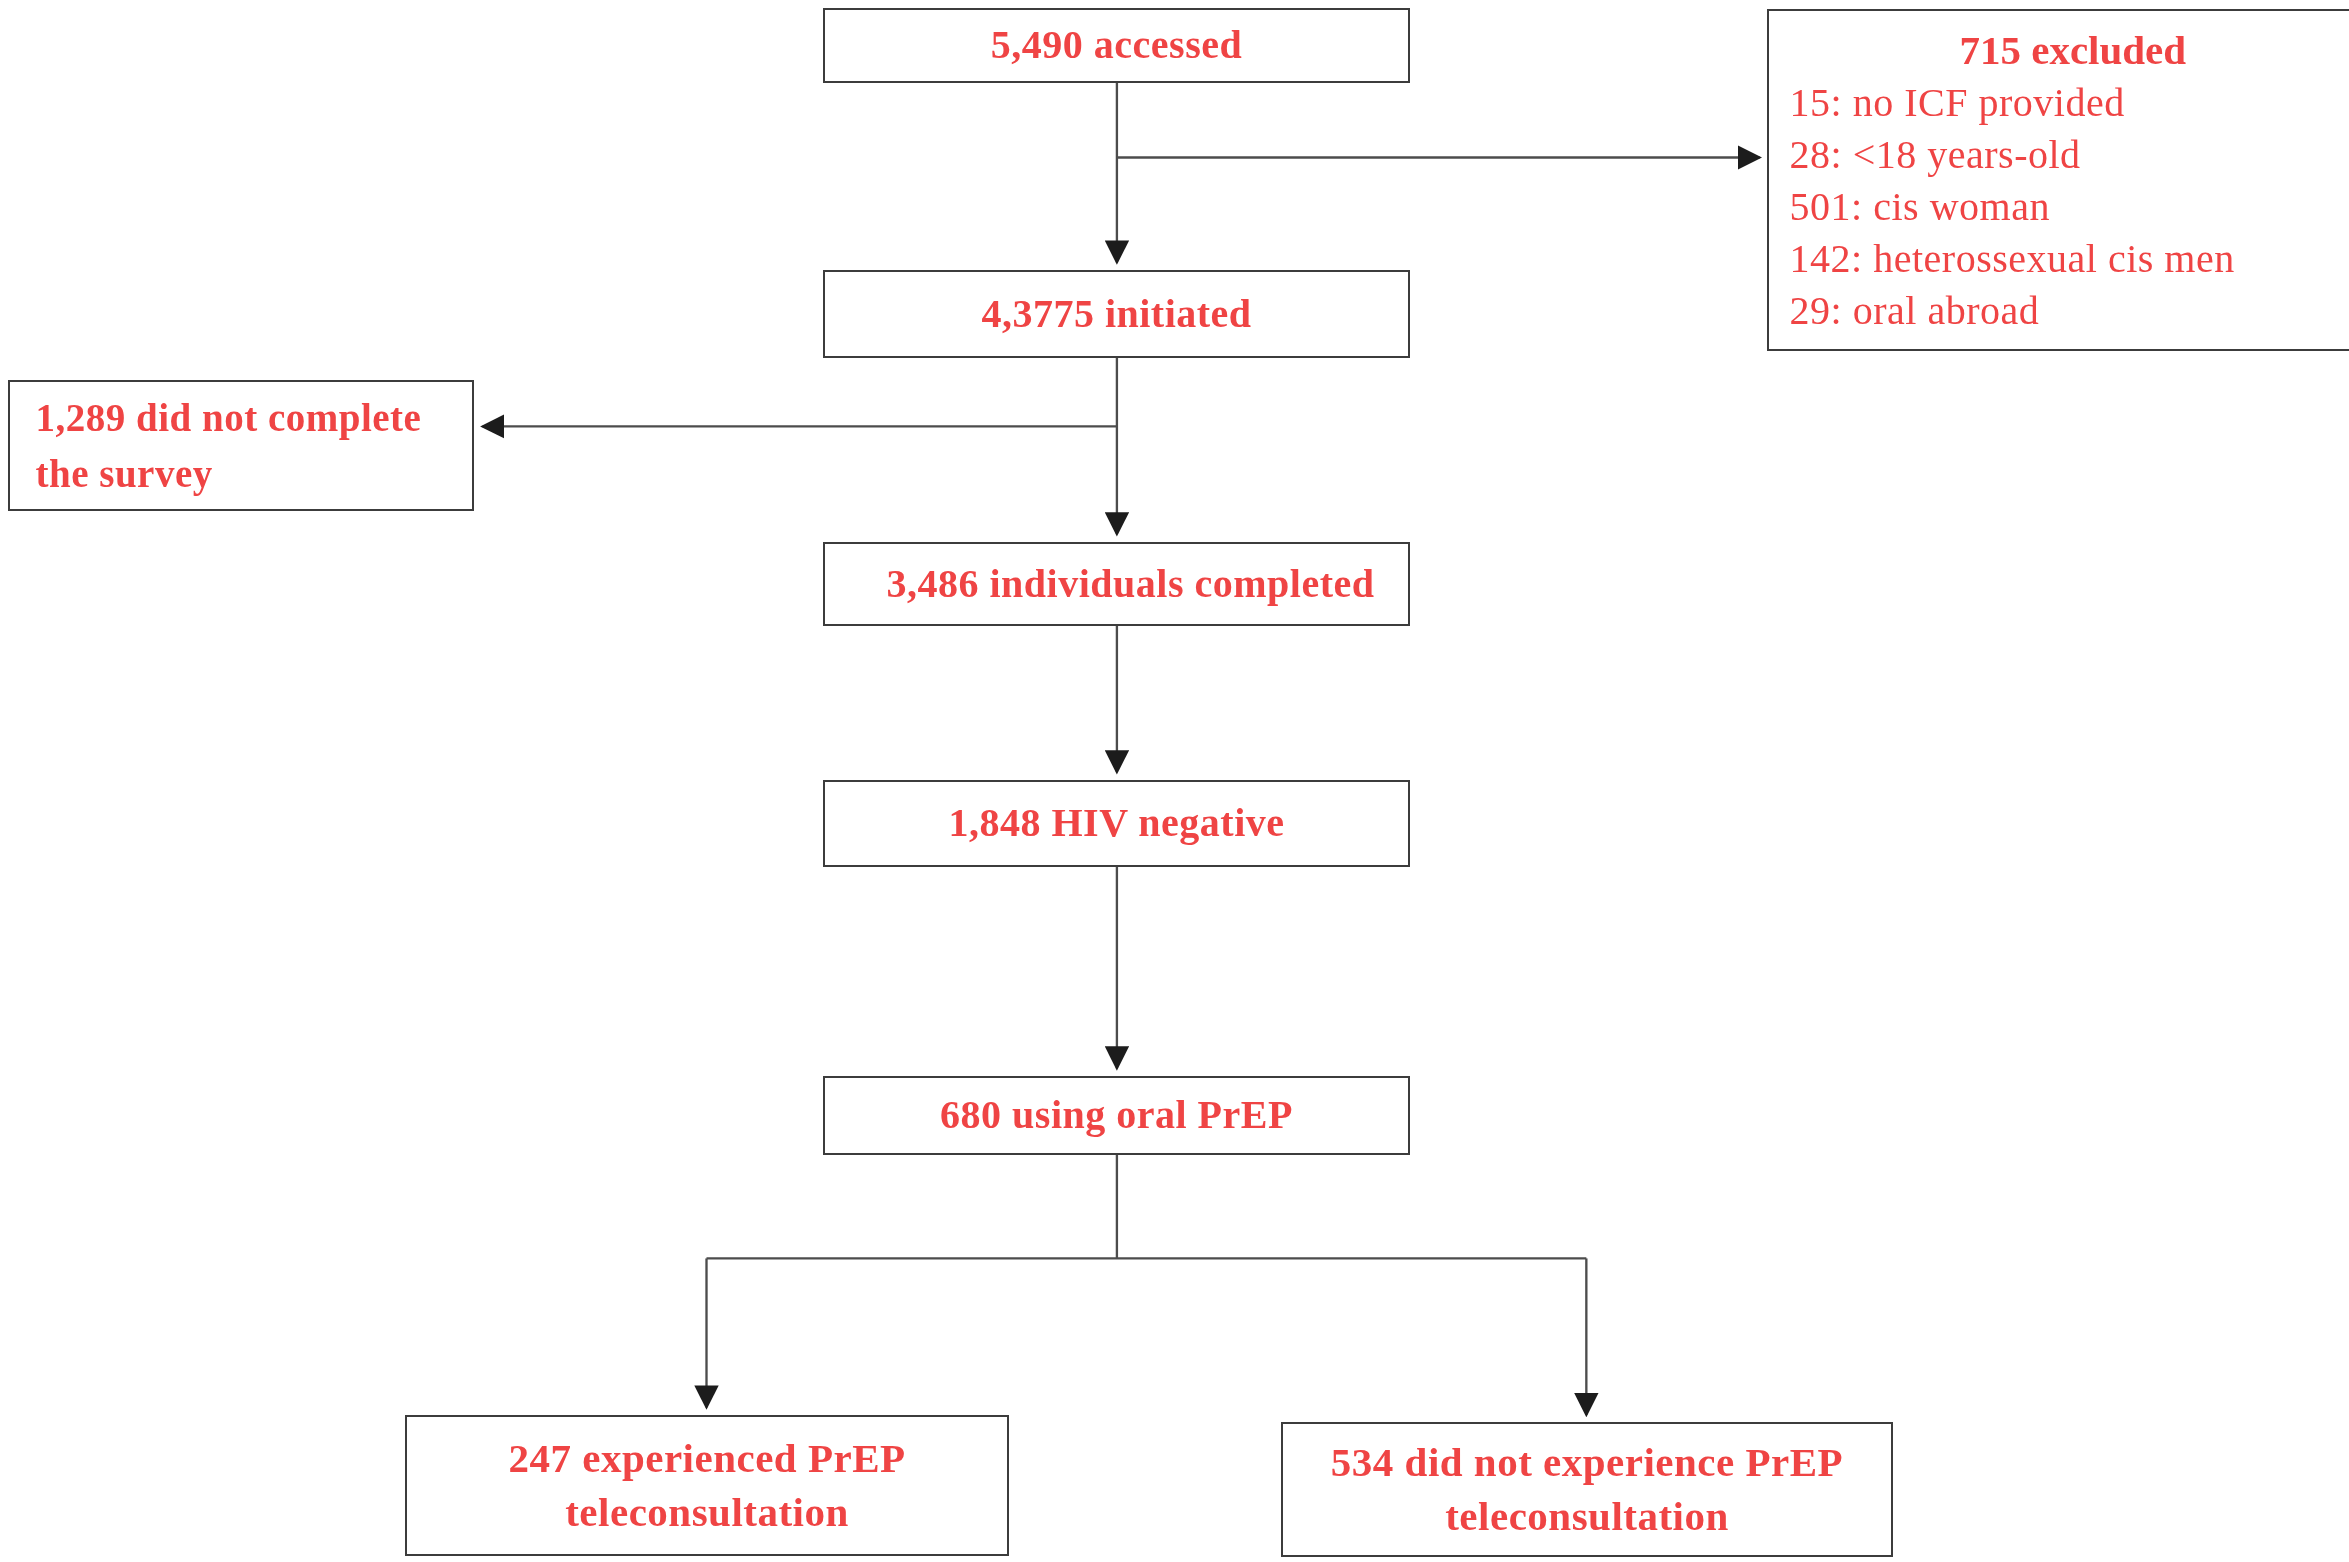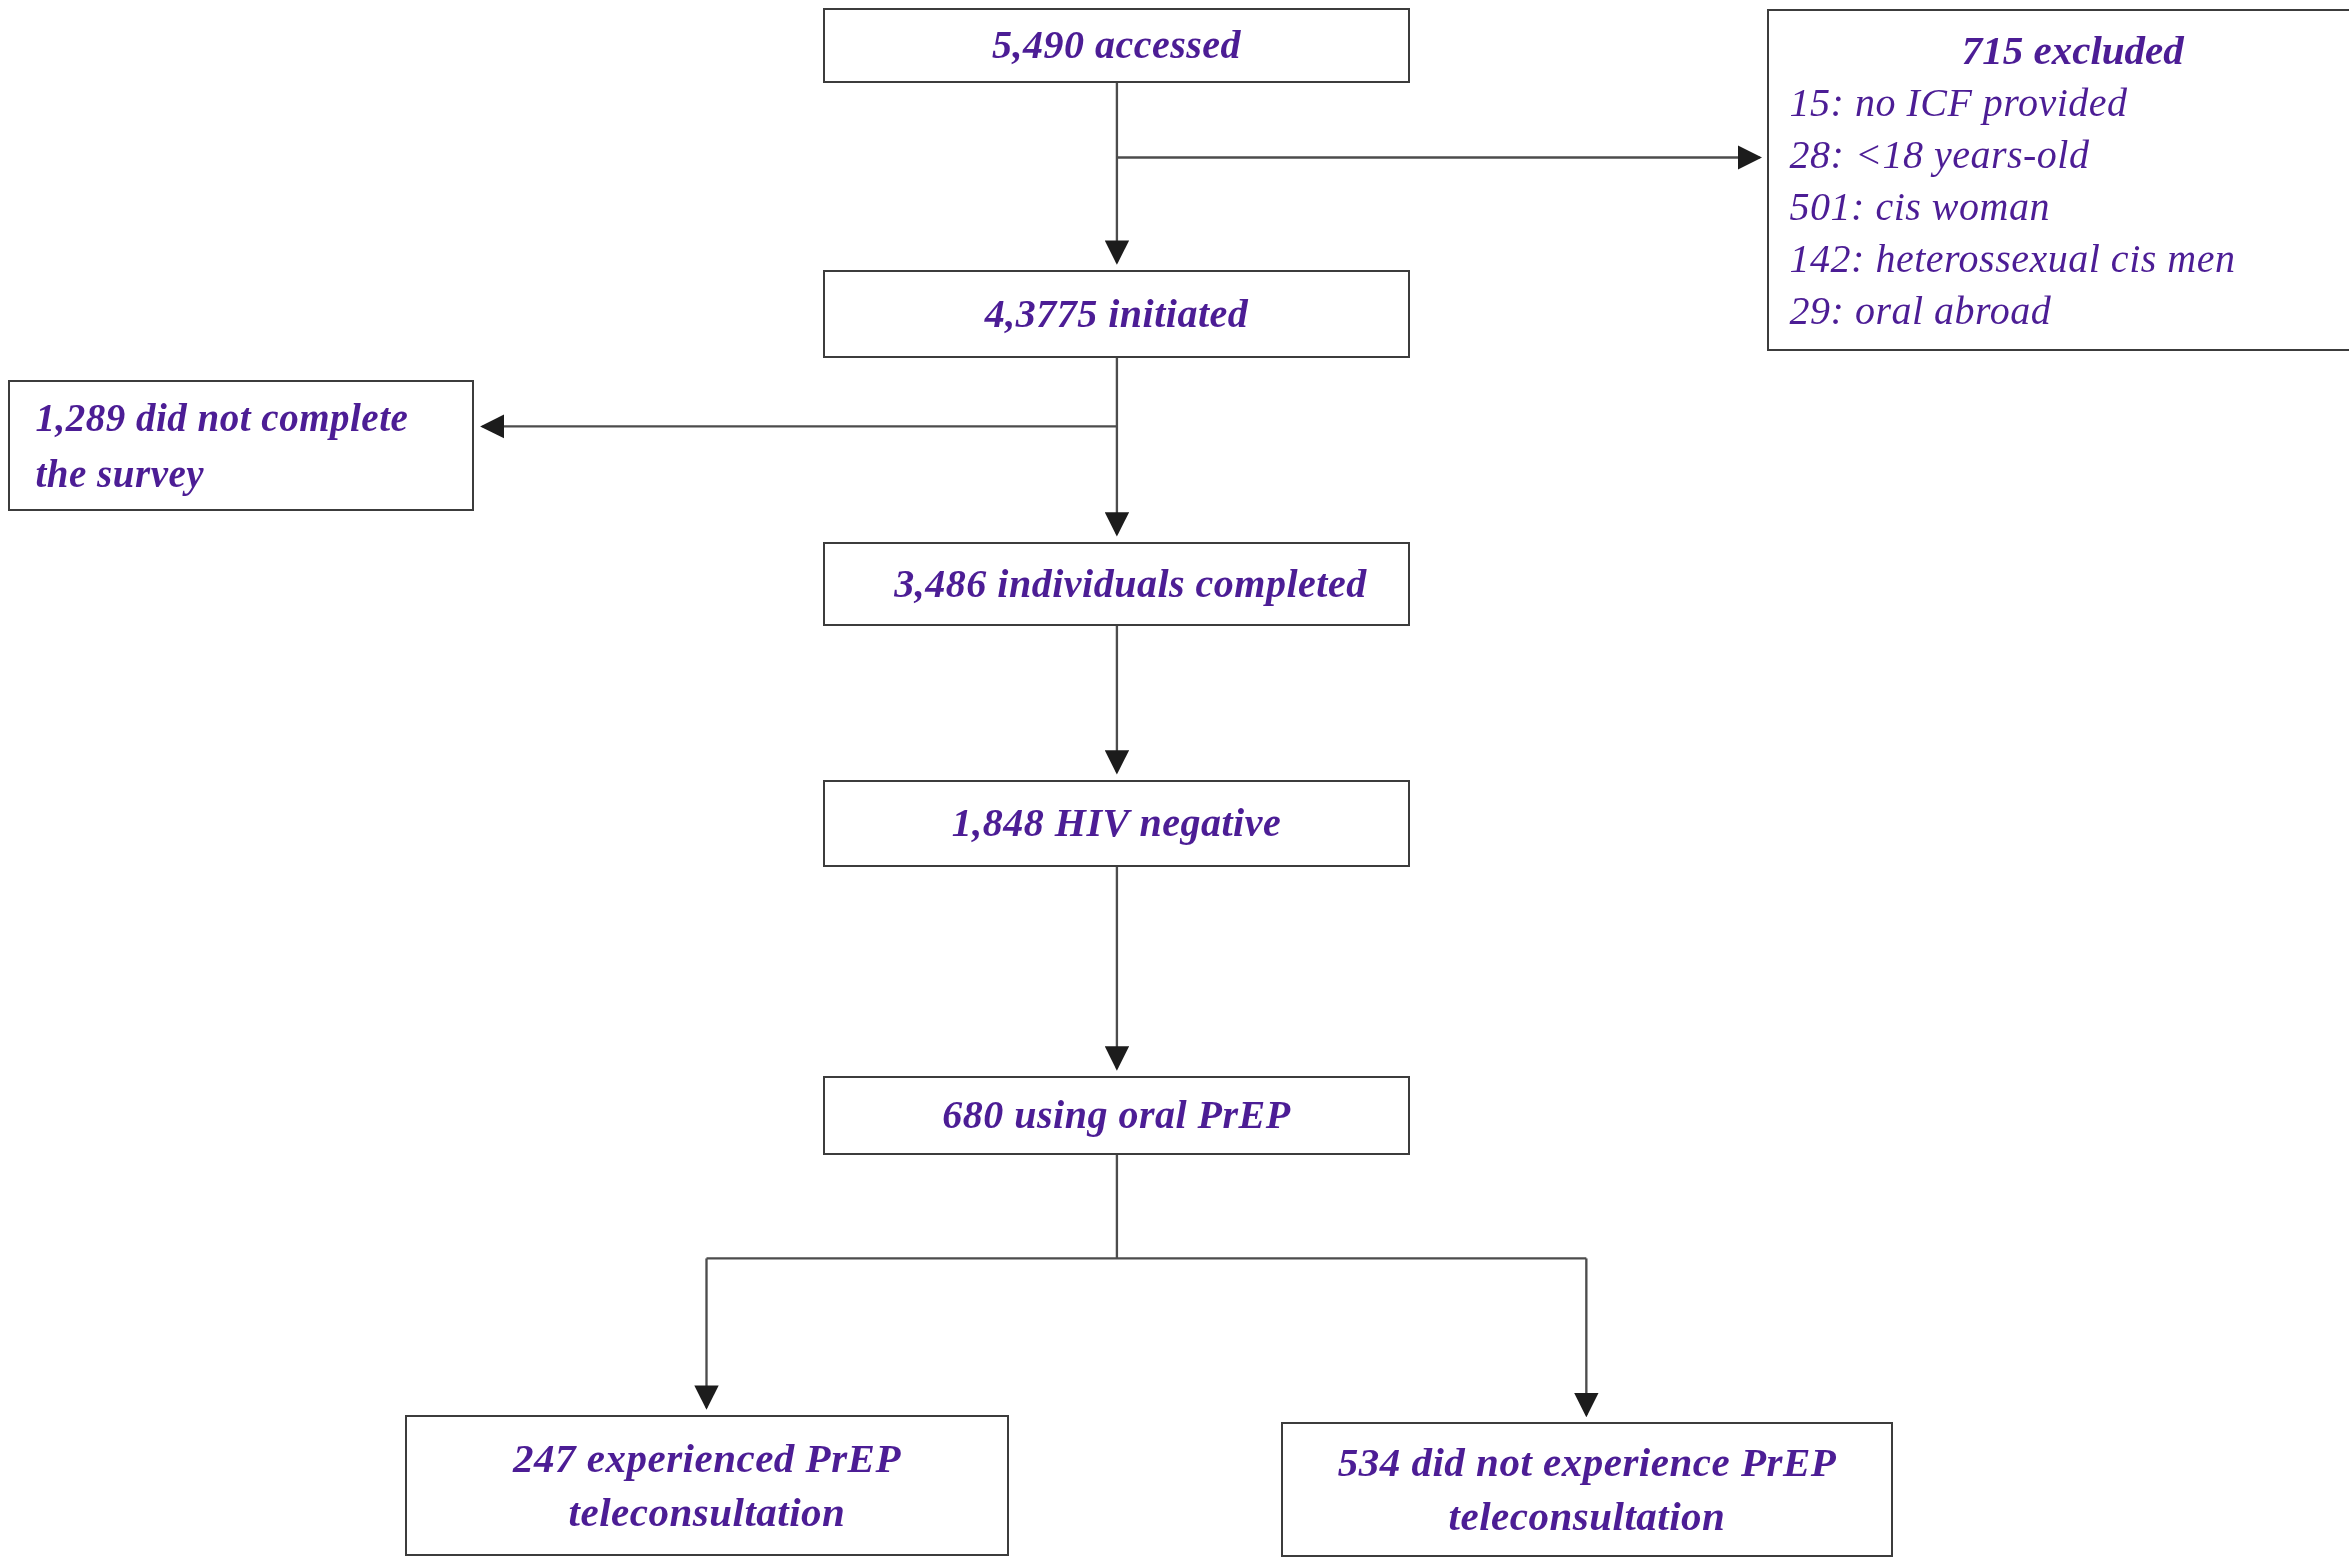--- a/index.html
+++ b/index.html
@@ -6,23 +6,22 @@
     margin: 0;
     padding: 0;
     background: #ffffff;
   }
   .canvas {
     position: relative;
     width: 2350px;
     height: 1563px;
     background: #ffffff;
     font-family: "Liberation Serif", "DejaVu Serif", serif;
-    color: #4c1d95;
+    color: #ef4444;
     overflow: hidden;
-    font-style: italic;
   }
   .connectors {
     position: absolute;
     left: 0; top: 0;
     width: 2350px;
     height: 1563px;
   }
   .node {
     position: absolute;
     background: #ffffff;

